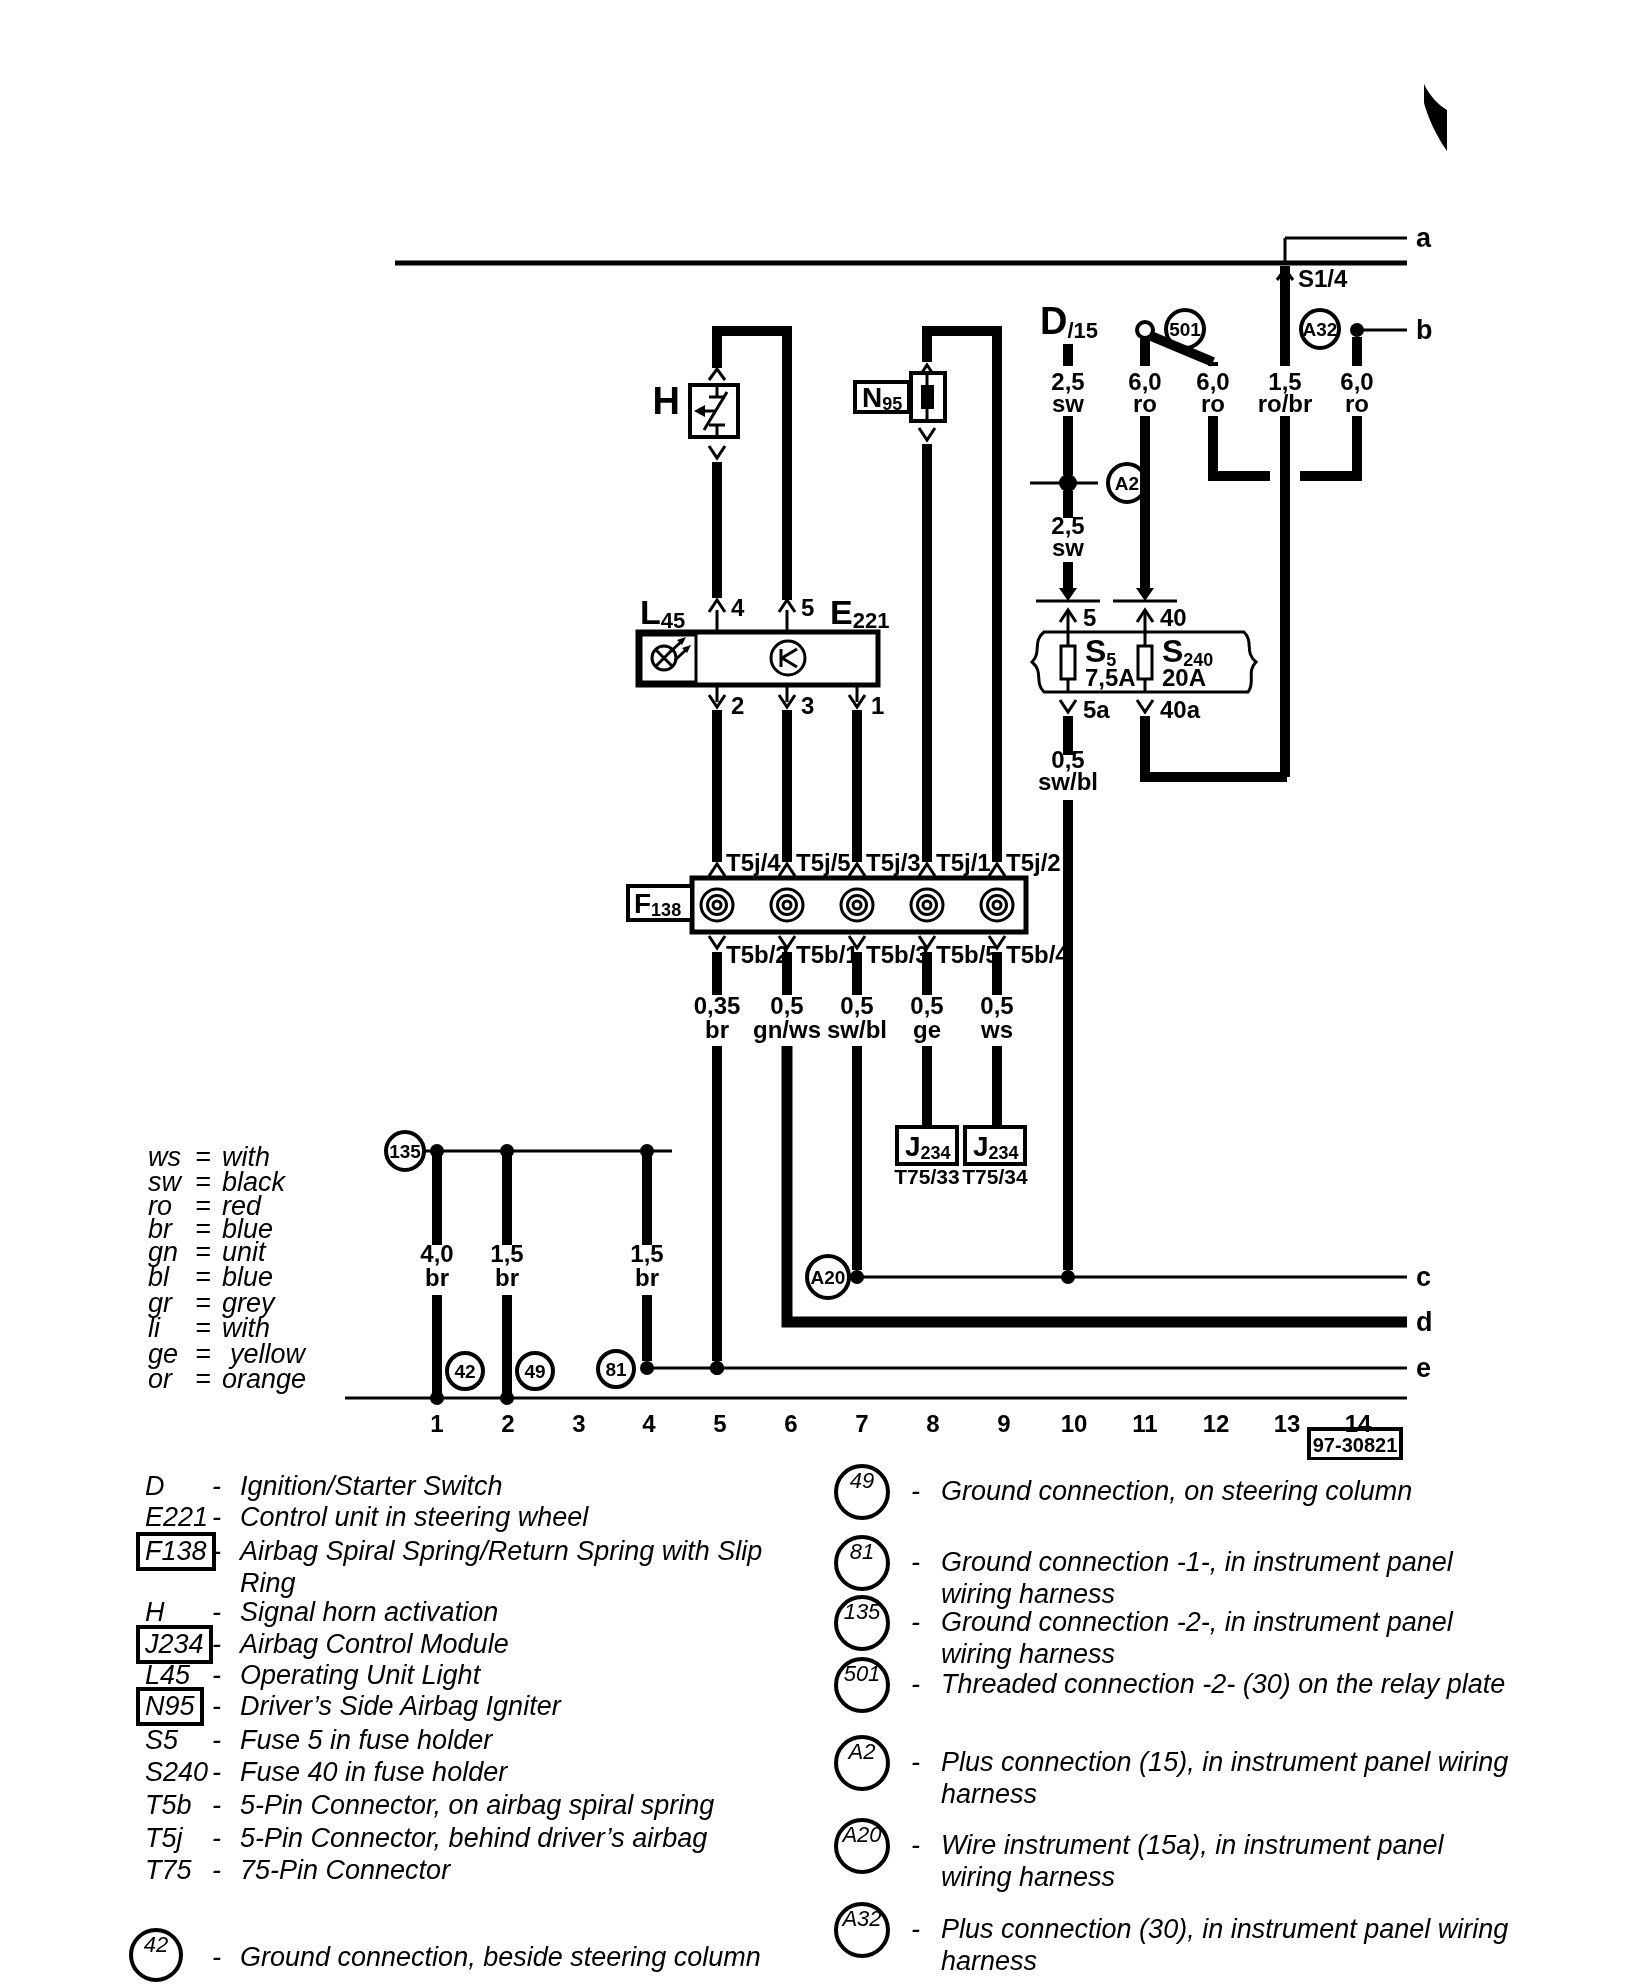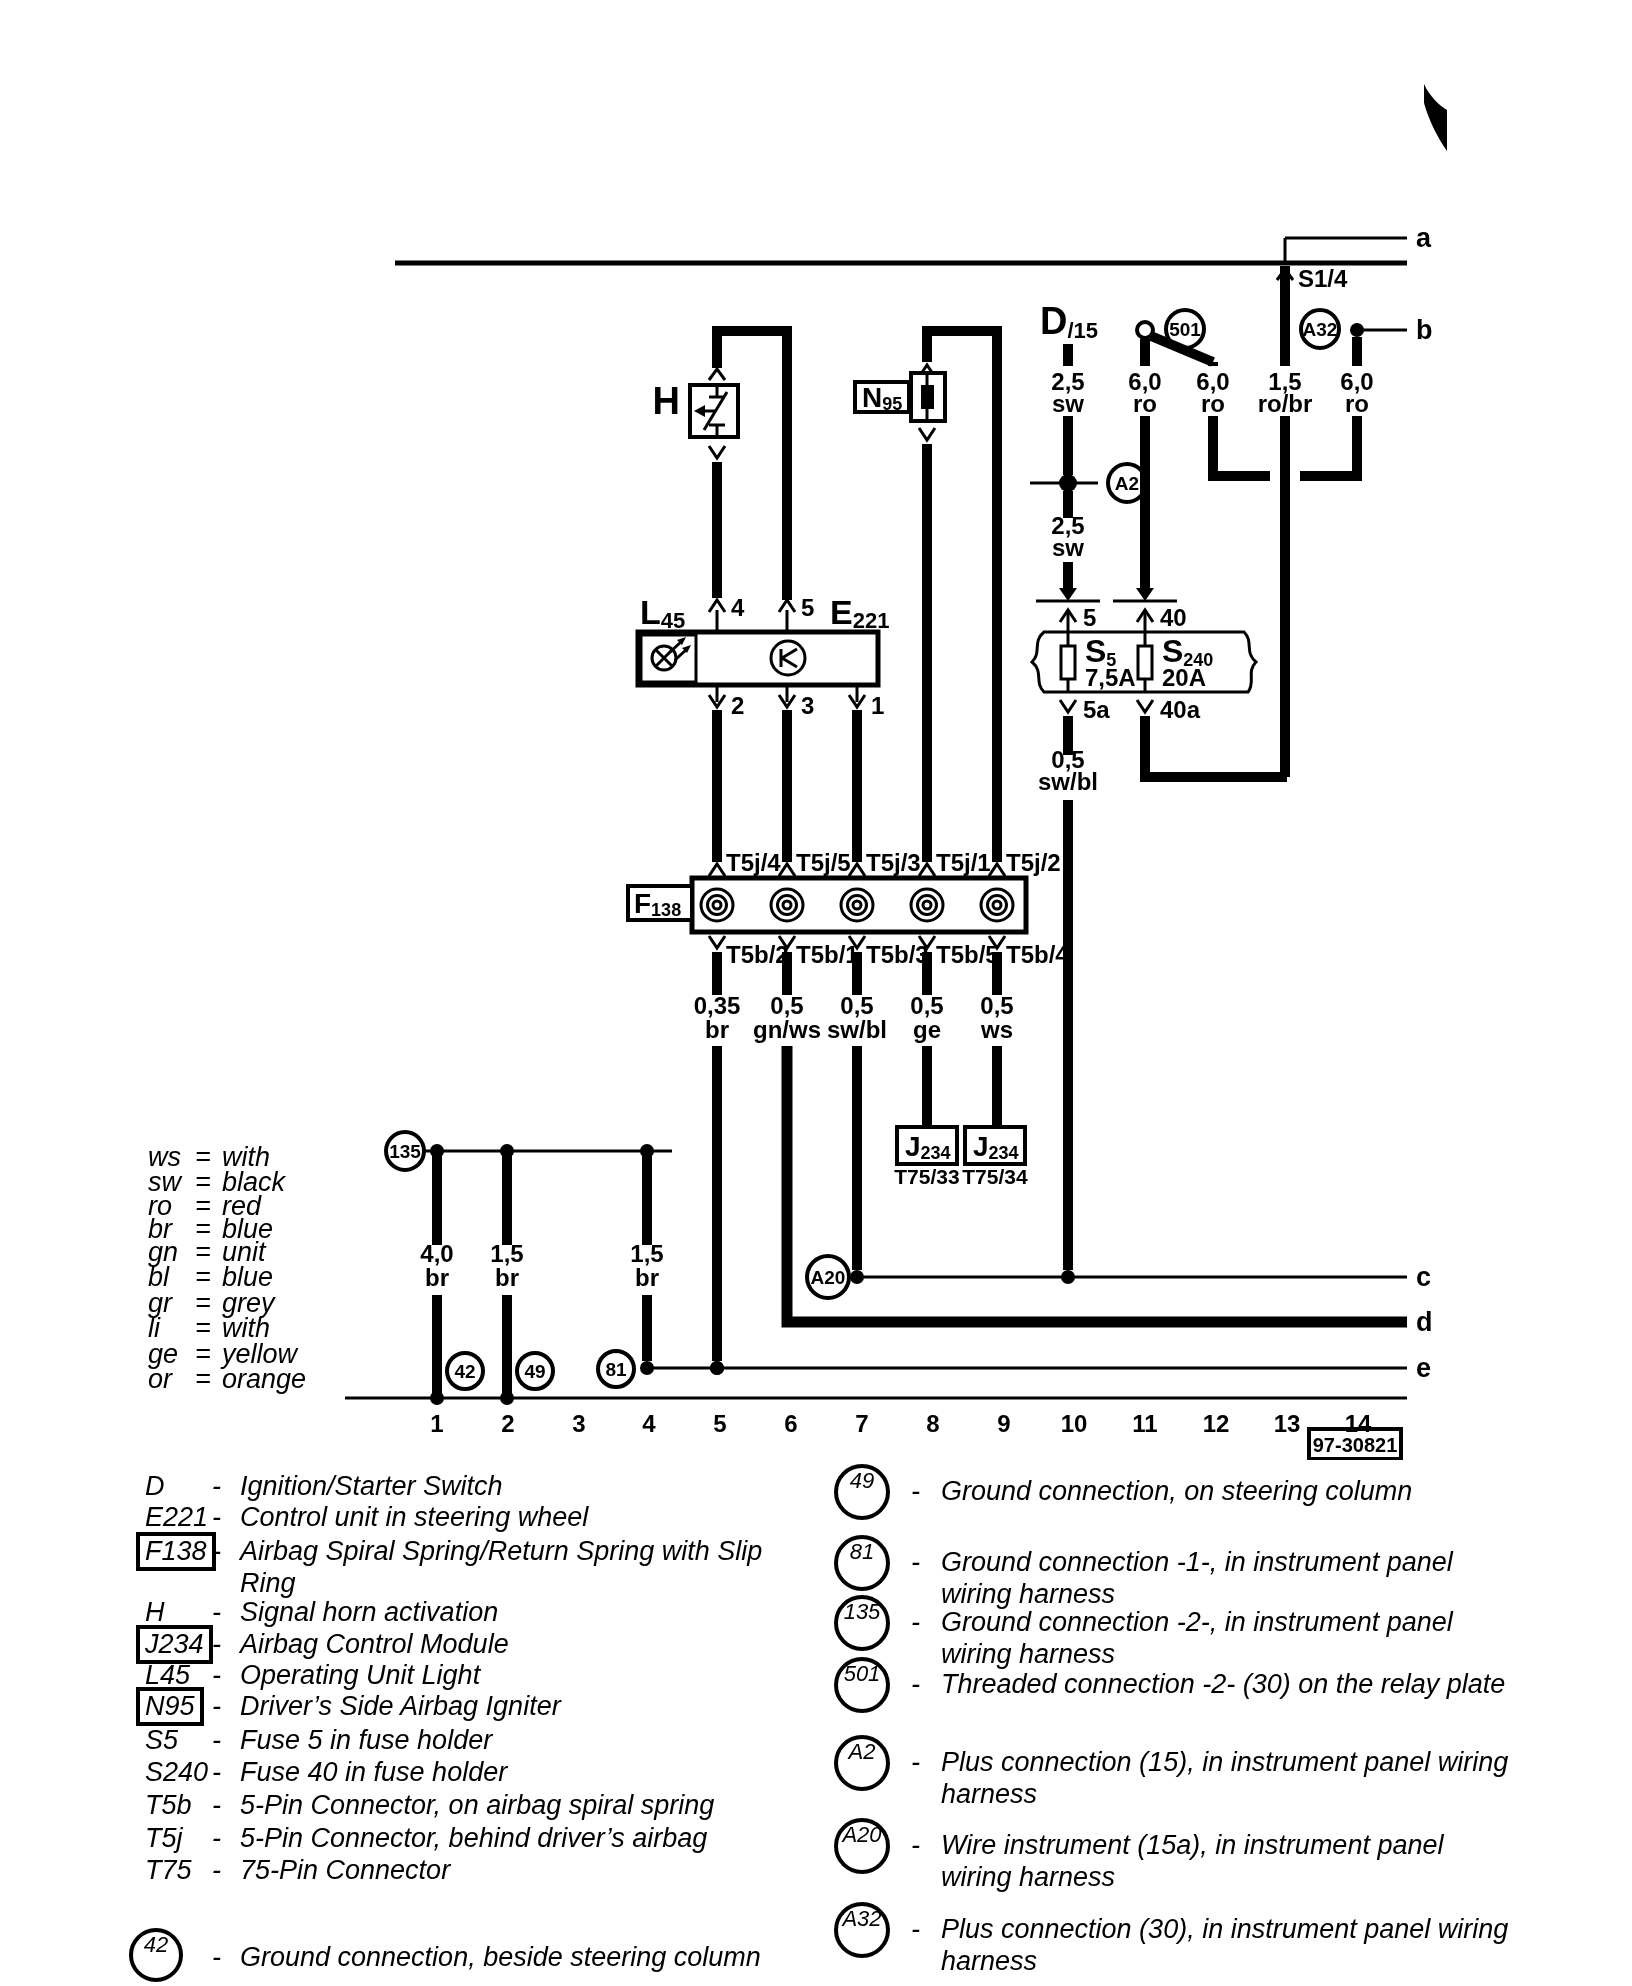--- a/index.html
+++ b/index.html
@@ -381,21 +381,21 @@
         <span style="position:absolute;left:74px">grey</span>
       </div>
   <div class="leg" style="left:148px;top:1313px">
         <span style="position:absolute">li</span>
         <span style="position:absolute;left:47px">=</span>
         <span style="position:absolute;left:74px">with</span>
       </div>
   <div class="leg" style="left:148px;top:1339px">
         <span style="position:absolute">ge</span>
         <span style="position:absolute;left:47px">=</span>
-        <span style="position:absolute;left:74px">yellow</span>
+        <span style="position:absolute;left:82px">yellow</span>
       </div>
   <div class="leg" style="left:148px;top:1364px">
         <span style="position:absolute">or</span>
         <span style="position:absolute;left:47px">=</span>
         <span style="position:absolute;left:74px">orange</span>
       </div>
 </div>
 
 <div>
   <div class="lrow" style="top:1471px">

